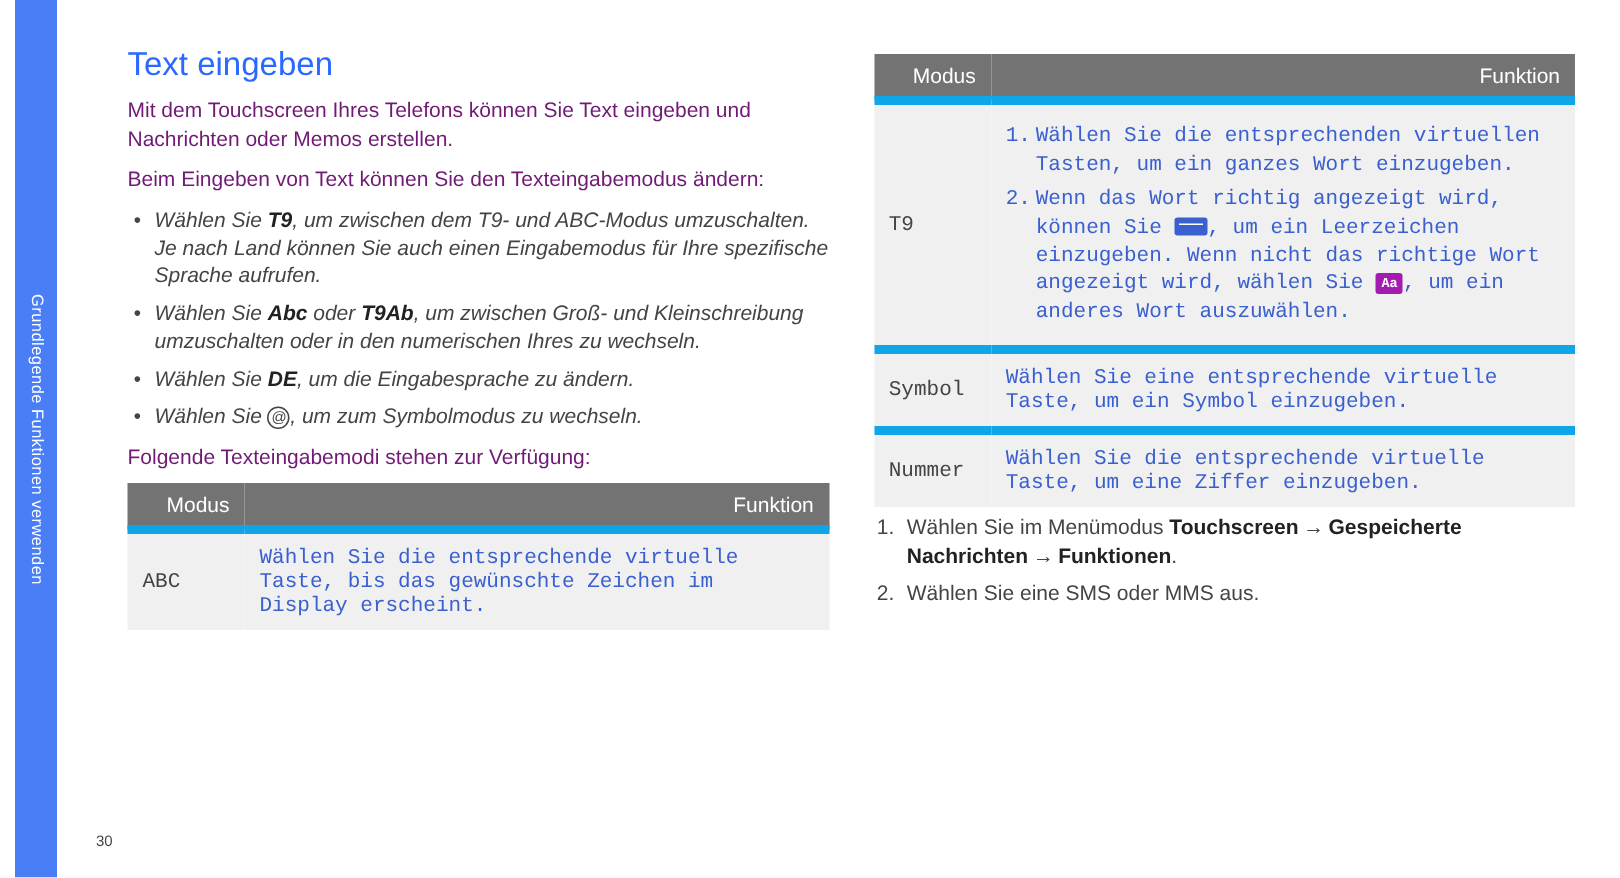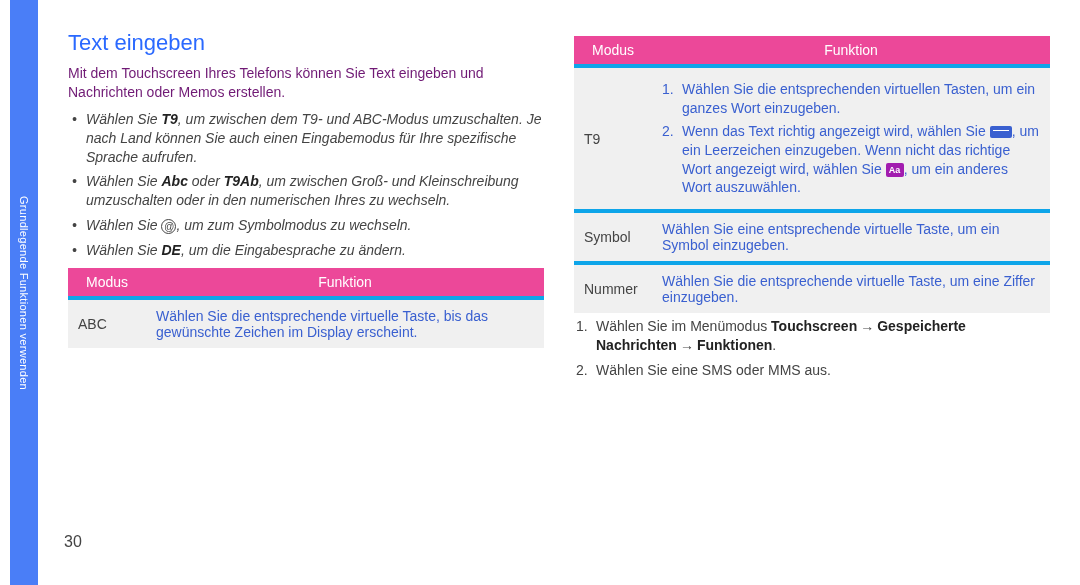--- a/index.html
+++ b/index.html
@@ -27,52 +27,54 @@
       color: #fff;
       font-size: 11px;
       white-space: nowrap;
       letter-spacing: 0.3px;
     }
     .page {
       flex: 1;
       padding: 30px 30px 20px 30px;
       display: flex;
       gap: 30px;
+      margin-left: 17px;
     }
     .col { flex: 1; min-width: 0; }
     h2 {
       color: #2a69ff;
       font-weight: 400;
       font-size: 22px;
       margin-bottom: 8px;
     }
     p { margin-bottom: 8px; line-height: 1.35; color: #701a75; }
     ul { list-style: none; margin: 4px 0 8px 0; }
     ul li { position: relative; padding-left: 18px; margin-bottom: 6px; line-height: 1.35; color: #444; font-style: italic; }
     ul li::before { content: "•"; position: absolute; left: 4px; top: 0; color: #444; }
     ol { list-style: none; counter-reset: step; margin-top: 4px; }
     ol li { counter-increment: step; position: relative; padding-left: 22px; margin-bottom: 6px; line-height: 1.35; color: #444; }
     ol li::before { content: counter(step) "."; position: absolute; left: 2px; top: 0; }
     b { font-weight: 700; color: #222; }
     table { width: 100%; border-collapse: collapse; margin-top: 6px; }
     thead th {
-      background: #ec4899;
+      background: #737373;
       color: #fff;
-      text-align: center;
+      text-align: right;
       font-weight: 400;
       padding: 6px 10px;
       font-size: 14px;
     }
     tbody td {
       background: #f0f0f0;
       padding: 8px 10px;
       vertical-align: middle;
       font-size: 14px;
       color: #444;
-      border-top: 4px solid #0ea5e9;
+      border-top: 6px solid #0ea5e9;
+      font-family: Liberation Mono, monospace;
     }
     tbody td:first-child { width: 78px; color: #444; }
     tbody td.func { color: #3a60d0; }
     .icon-at {
       display: inline-flex;
       align-items: center;
       justify-content: center;
       width: 15px; height: 15px;
       border: 1px solid #444;
       border-radius: 50%;
@@ -101,57 +103,59 @@
       width: 18px; height: 14px;
       background: #a21caf;
       color: #fff;
       border-radius: 2px;
       font-size: 9px;
       font-weight: 700;
       vertical-align: middle;
     }
     .page-num {
       position: absolute;
-      bottom: 34px;
+      bottom: 18px;
       left: 64px;
-      font-size: 16px;
+      font-size: 10px;
       color: #444;
     }
     .sub-ol { list-style: none; counter-reset: sub; }
     .sub-ol li { counter-increment: sub; padding-left: 20px; position: relative; margin-bottom: 4px; }
     .sub-ol li::before { content: counter(sub) "."; position: absolute; left: 0; }
     td.func ol.sub-ol li { color: #3a60d0; }
     .arrow { display:inline-block; padding: 0 3px; }
   </style>
 </head>
 <body>
 
 <div class="side-tab">
   <span class="side-tab-label">Grundlegende Funktionen verwenden</span>
 </div>
 
 <div class="page">
 
   <div class="col">
     <h2>Text eingeben</h2>
     <p>Mit dem Touchscreen Ihres Telefons können Sie Text eingeben und Nachrichten oder Memos erstellen.</p>
+    <p>Beim Eingeben von Text können Sie den Texteingabemodus ändern:</p>
     <ul>
       <li>
         <span>Wählen Sie </span><b>T9</b><span>, um zwischen dem T9- und ABC-Modus umzuschalten. Je nach Land können Sie auch einen Eingabemodus für Ihre spezifische Sprache aufrufen.</span>
       </li>
       <li>
         <span>Wählen Sie </span><b>Abc</b><span> oder </span><b>T9Ab</b><span>, um zwischen Groß- und Kleinschreibung umzuschalten oder in den numerischen Ihres zu wechseln.</span>
       </li>
       <li>
+        <span>Wählen Sie </span><b>DE</b><span>, um die Eingabesprache zu ändern.</span>
+      </li>
+      <li>
         <span>Wählen Sie </span><span class="icon-at">@</span><span>, um zum Symbolmodus zu wechseln.</span>
       </li>
-      <li>
-        <span>Wählen Sie </span><b>DE</b><span>, um die Eingabesprache zu ändern.</span>
-      </li>
     </ul>
+    <p>Folgende Texteingabemodi stehen zur Verfügung:</p>
     <table>
       <thead>
         <tr>
           <th>Modus</th>
           <th>Funktion</th>
         </tr>
       </thead>
       <tbody>
         <tr>
           <td>ABC</td>
@@ -169,21 +173,21 @@
           <th>Funktion</th>
         </tr>
       </thead>
       <tbody>
         <tr>
           <td>T9</td>
           <td class="func">
             <ol class="sub-ol">
               <li>Wählen Sie die entsprechenden virtuellen Tasten, um ein ganzes Wort einzugeben.</li>
               <li>
-                <span>Wenn das Text richtig angezeigt wird, wählen Sie </span><span class="icon-space"></span><span>, um ein Leerzeichen einzugeben. Wenn nicht das richtige Wort angezeigt wird, wählen Sie </span><span class="icon-aa">Aa</span><span>, um ein anderes Wort auszuwählen.</span>
+                <span>Wenn das Wort richtig angezeigt wird, können Sie </span><span class="icon-space"></span><span>, um ein Leerzeichen einzugeben. Wenn nicht das richtige Wort angezeigt wird, wählen Sie </span><span class="icon-aa">Aa</span><span>, um ein anderes Wort auszuwählen.</span>
               </li>
             </ol>
           </td>
         </tr>
         <tr>
           <td>Symbol</td>
           <td class="func">Wählen Sie eine entsprechende virtuelle Taste, um ein Symbol einzugeben.</td>
         </tr>
         <tr>
           <td>Nummer</td>

